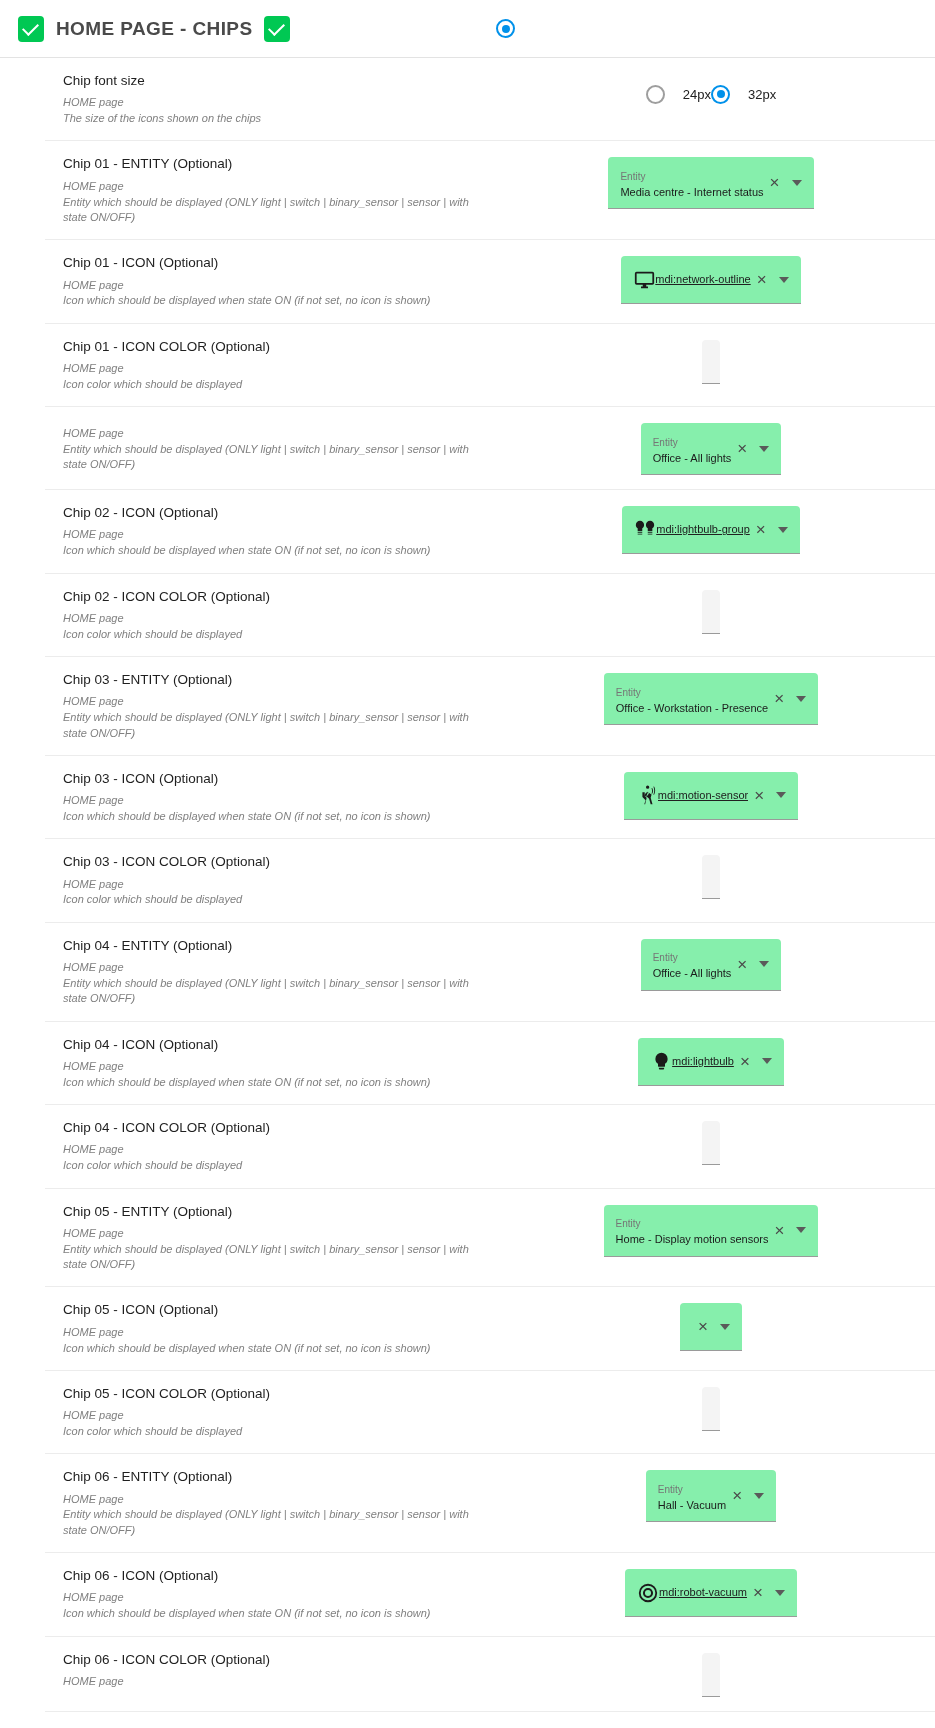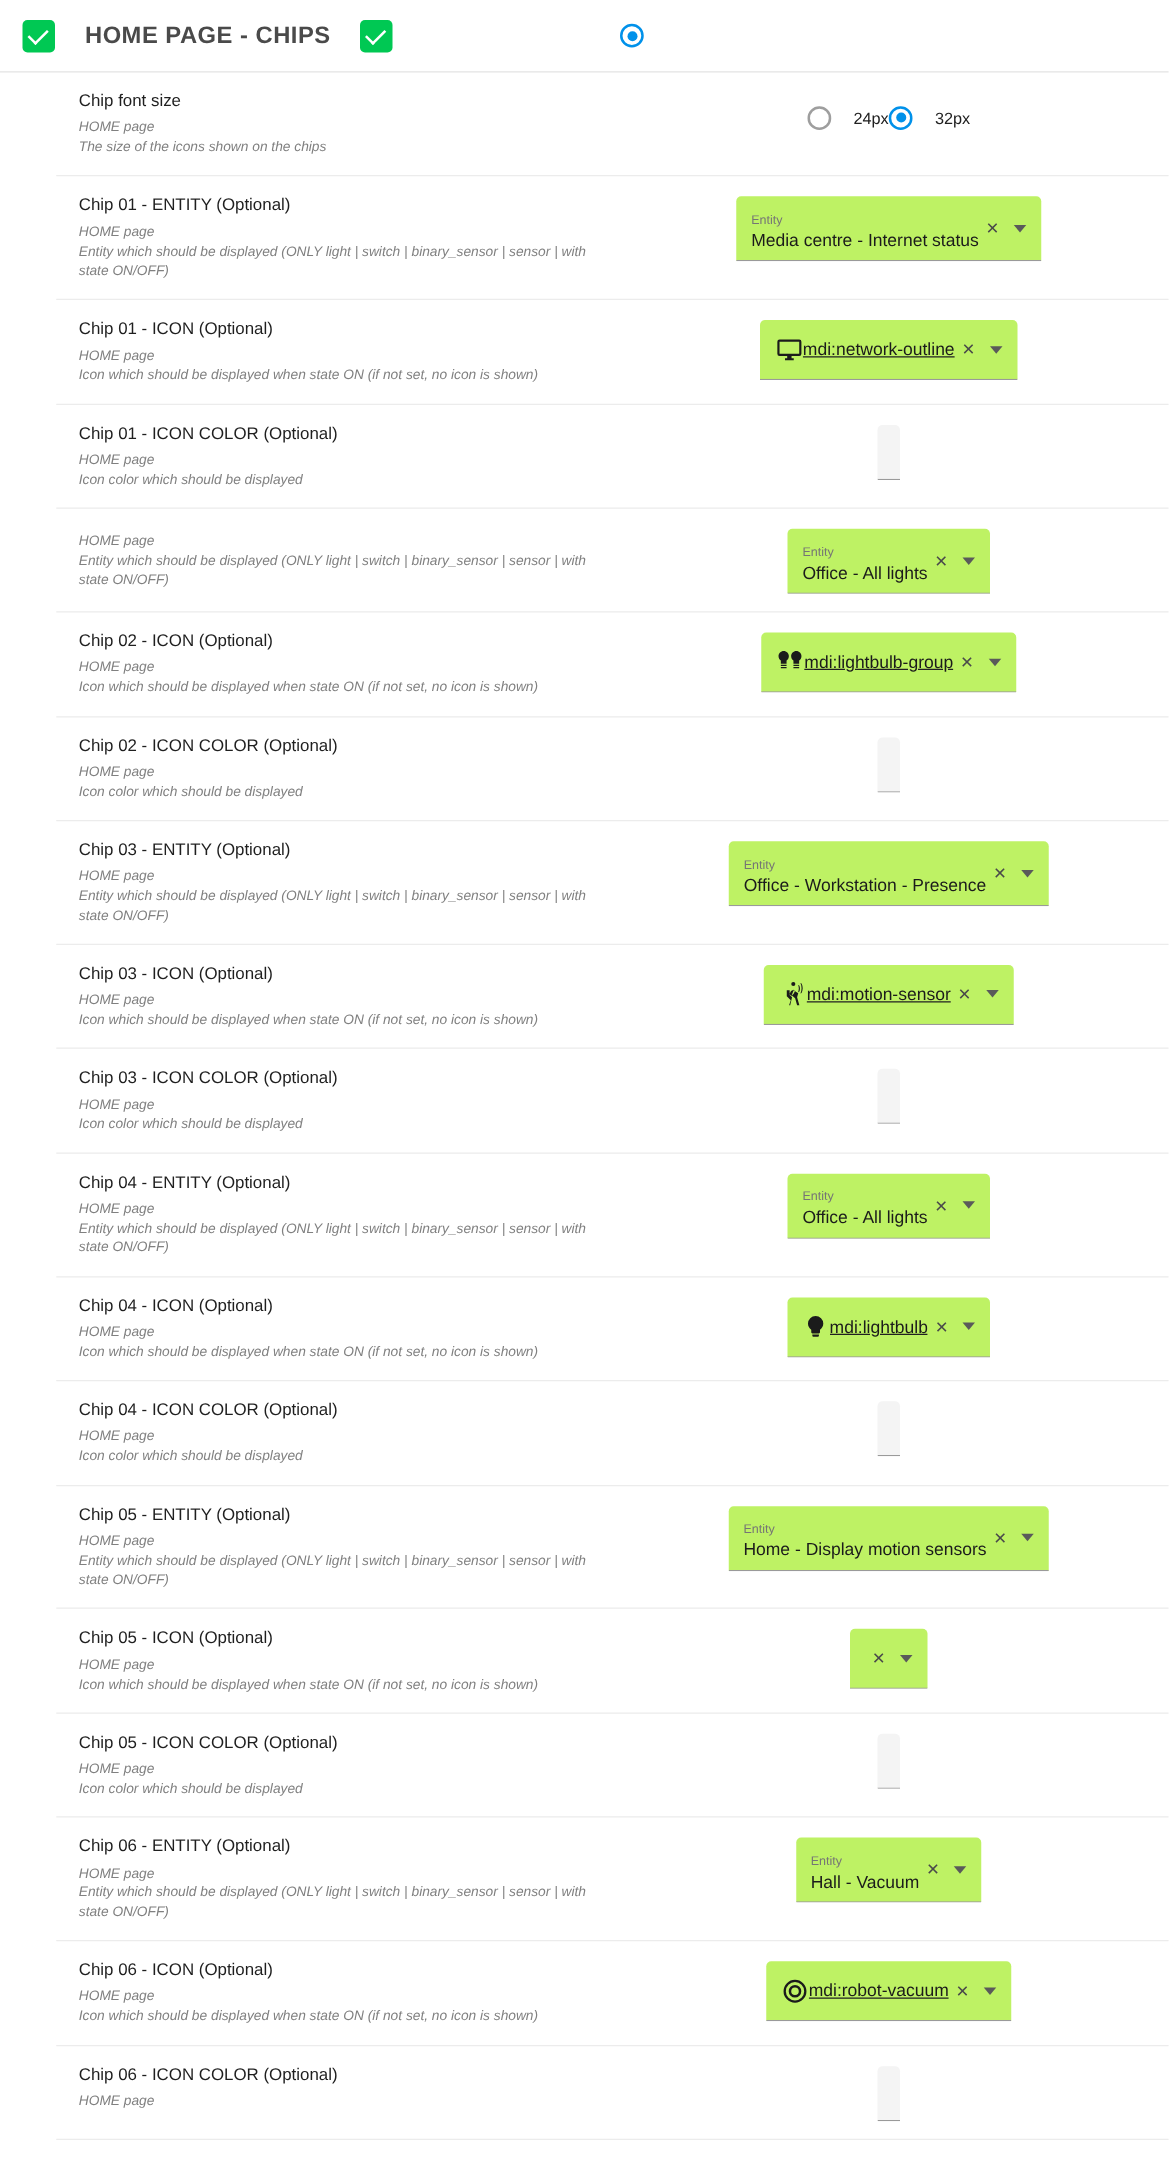--- a/index.html
+++ b/index.html
@@ -19,21 +19,21 @@
   .header-row {
     display: flex;
     align-items: center;
     height: 58px;
     border-bottom: 1px solid #e3e3e3;
     padding: 0 18px;
   }
   .header-left {
     display: flex;
     align-items: center;
-    gap: 24px;
+    gap: 12px;
     width: 460px;
   }
   .cb {
     width: 26px; height: 26px;
     border-radius: 4px;
     background: #00c853;
     position: relative;
     flex: 0 0 auto;
   }
   .cb::after {
@@ -121,21 +121,21 @@
   .row .control {
     flex: 1;
     display: flex;
     flex-direction: row;
     justify-content: center;
     padding-top: 2px;
   }
 
   
   .field {
-    background: #bef264;
+    background: #86efac;
     border-bottom: 1px solid #9a9a9a;
     border-radius: 4px 4px 0 0;
     height: 48px;
     display: flex;
     align-items: center;
     padding: 0 8px 0 12px;
     position: relative;
   }
   .field.with-label { height: 52px; }
   .field-inner {
@@ -147,21 +147,21 @@
     height: 100%;
     padding-top: 6px;
   }
   .field .flabel {
     font-size: 10px;
     color: #757575;
     line-height: 12px;
     margin-bottom: 1px;
   }
   .field .fvalue {
-    font-size: 14px;
+    font-size: 11px;
     color: #1b1b1b;
     line-height: 17px;
     white-space: nowrap;
     overflow: hidden;
     text-overflow: ellipsis;
   }
   .field-icon-row {
     display: flex;
     align-items: center;
     flex: 1;

